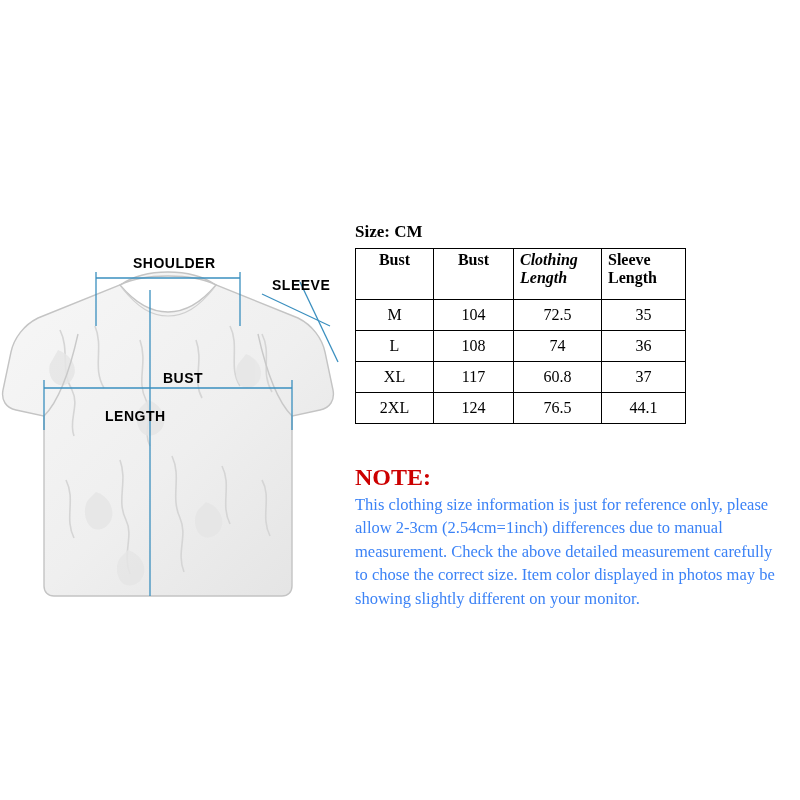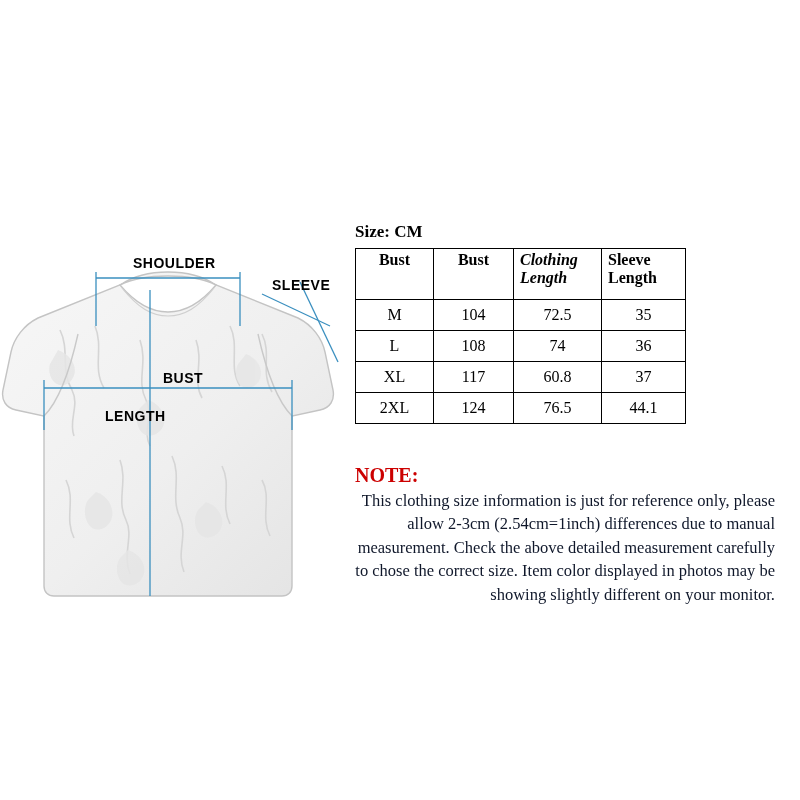--- a/index.html
+++ b/index.html
@@ -88,30 +88,29 @@
   col.c-clen { width: 88px; }
   col.c-slen { width: 84px; }
 
   #note-block {
     margin-top: 40px;
     width: 420px;
   }
   #note-title {
     color: #cc0000;
     font-weight: bold;
-    font-size: 20px;
+    font-size: 24px;
     font-family: "Liberation Serif", serif;
     margin-bottom: 2px;
   }
   #note-text {
     font-size: 16.5px;
     line-height: 1.42;
     font-family: "Liberation Serif", serif;
-    color: #0f172a;
-    text-align: right;
+    color: #3b82f6;
   }
 </style>
 </head>
 <body>
 
 <div id="page">
 
   <div id="shirt-panel">
     <svg id="shirt-svg" width="345" height="400" viewBox="0 0 345 400">
       <defs>

